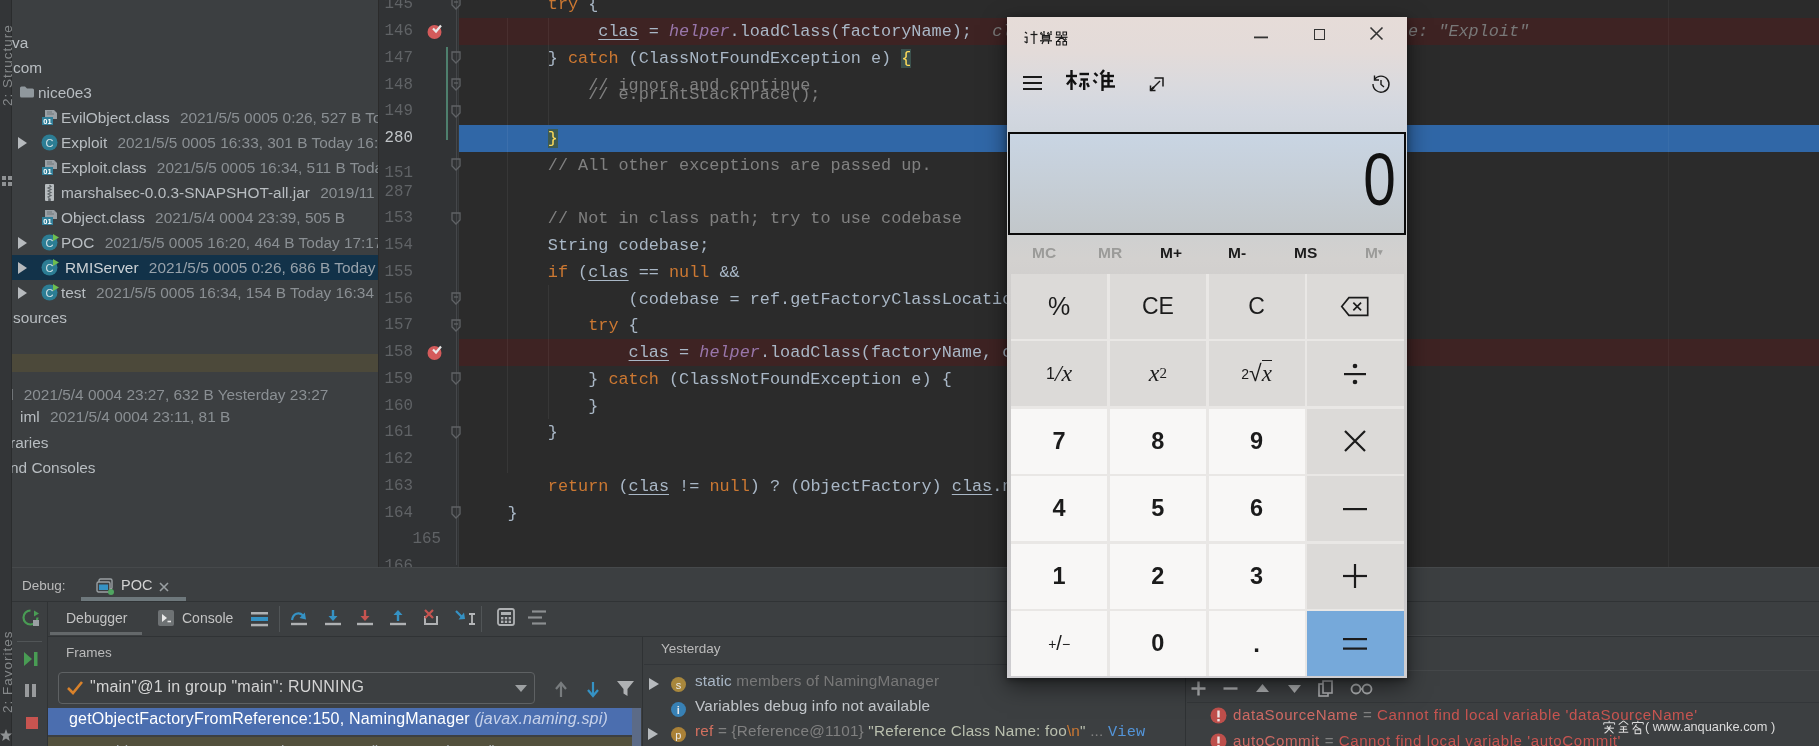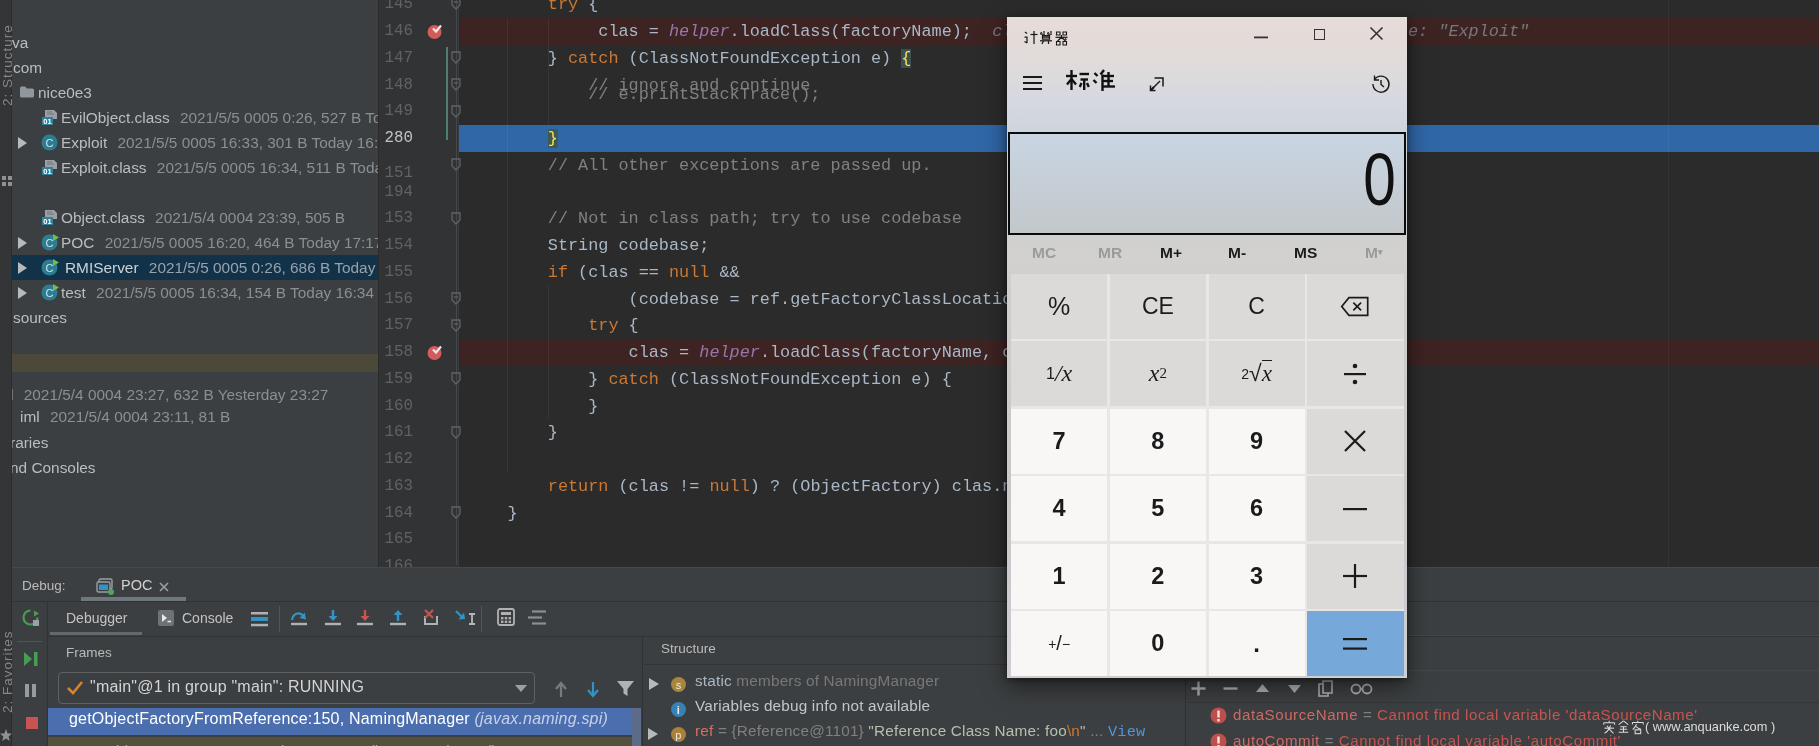--- a/index.html
+++ b/index.html
@@ -17,21 +17,21 @@
 .tri{position:absolute;width:0;height:0;border-left:9px solid #b6babd;border-top:6px solid transparent;border-bottom:6px solid transparent;}
 
 #gutter{left:379px;top:0;width:80px;height:567px;background:#313335;}
 #editor{left:459px;top:0;width:1360px;height:567px;background:#2b2b2b;}
 .lnum{position:absolute;left:379px;width:34px;height:27px;line-height:27px;text-align:right;color:#606366;font-family:"Liberation Mono",monospace;font-size:15.8px;}
 .cline{position:absolute;left:467px;height:27px;line-height:27px;font-family:"Liberation Mono",monospace;font-size:16.84px;letter-spacing:0;color:#a9b7c6;white-space:pre;}
 .kw{color:#cc7832;}
 .cm{color:#808080;}
 .hint{color:#787878;font-style:italic;}
 .hf{color:#9876aa;font-style:italic;}
-.un{text-underline-offset:3px;}
+.un{text-decoration:underline;text-underline-offset:3px;}
 .fold{position:absolute;left:450px;width:12px;height:14px;}
 
 #debug{left:12px;top:567px;width:1807px;height:179px;background:#3c3f41;border-top:1px solid #2a2a2a;}
 .dtxt{position:absolute;color:#bbbbbb;font-size:13.5px;white-space:nowrap;}
 .row14{position:absolute;font-size:15.3px;letter-spacing:.2px;white-space:nowrap;color:#bdc2c7;}
 .sepv{position:absolute;width:1px;background:#323537;}
 .seph{position:absolute;height:1px;background:#323537;}
 
 #calc{left:1007px;top:17px;width:400px;height:661px;background:linear-gradient(180deg,#e6dcd8 0px,#e3dbd9 35px,#dadade 68px,#d2d7e0 96px,#ccd3da 128px,#cfd0d0 218px,#d3d1cf 242px,#d0cecd 273px,#cdcbca 360px,#c9c8c8 470px,#cbcacc 570px,#cfced1 661px);box-shadow:0 8px 22px rgba(0,0,0,.5),0 2px 6px rgba(0,0,0,.35);}
 #cdisp{position:absolute;left:1px;top:115px;width:398px;height:103px;border:2px solid #0b0b0b;background:linear-gradient(180deg,#c9d5e3 0%,#c6cfd8 45%,#c2c7ca 100%);}
@@ -64,34 +64,34 @@
 <div class="abs" style="left:445.5px;top:47px;width:2.5px;height:93px;background:#4e7f6d;"></div>
 <div class="abs" style="left:455.5px;top:0;width:1px;height:565px;background:#45474a;"></div>
 
 <div class="lnum" style="top:-8.65px;">145</div>
 <div class="lnum" style="top:18.1px;">146</div>
 <div class="lnum" style="top:44.85px;">147</div>
 <div class="lnum" style="top:71.6px;">148</div>
 <div class="lnum" style="top:98.35px;">149</div>
 <div class="lnum" style="top:125.1px;color:#c0c4c7;">280</div>
 <div class="lnum" style="top:160px;">151</div>
-<div class="lnum" style="top:178.6px;">194</div>
+<div class="lnum" style="top:178.6px;">287</div>
 <div class="lnum" style="top:205.35px;">153</div>
 <div class="lnum" style="top:232.1px;">154</div>
 <div class="lnum" style="top:258.85px;">155</div>
 <div class="lnum" style="top:285.6px;">156</div>
 <div class="lnum" style="top:312.35px;">157</div>
 <div class="lnum" style="top:339.1px;">158</div>
 <div class="lnum" style="top:365.85px;">159</div>
 <div class="lnum" style="top:392.6px;">160</div>
 <div class="lnum" style="top:419.35px;">161</div>
 <div class="lnum" style="top:446.1px;">162</div>
 <div class="lnum" style="top:472.85px;">163</div>
 <div class="lnum" style="top:499.6px;">164</div>
-<div class="lnum" style="top:526.35px;">165</div>
+<div class="lnum" style="top:526.35px;margin-left:28px;">165</div>
 <div class="lnum" style="top:553.1px;">166</div>
 
 <svg class="abs" style="left:427px;top:24px;" width="16" height="16">
       <circle cx="7.5" cy="8" r="7" fill="#d45b5b"></circle>
       <path d="M6 4.5 L9 7.5 L14 1.5" stroke="#e8e8e8" stroke-width="2.2" fill="none"></path>
     </svg>
 <svg class="abs" style="left:427px;top:345px;" width="16" height="16">
       <circle cx="7.5" cy="8" r="7" fill="#d45b5b"></circle>
       <path d="M6 4.5 L9 7.5 L14 1.5" stroke="#e8e8e8" stroke-width="2.2" fill="none"></path>
     </svg>
@@ -170,20 +170,25 @@
 <div class="trow" style="top:129.5px;"><span class="tri" style="left:6px;top:7px;"></span><svg class="abs" style="left:29px;top:4px;" width="17" height="17">
         <circle cx="8.5" cy="8.5" r="8" fill="#2c7d94"></circle>
         <text x="8.5" y="12.5" font-size="11" fill="#d6e2e6" text-anchor="middle" font-family="Liberation Sans">C</text>
       </svg><span style="margin-left:49px;">Exploit</span> <span class="dt">2021/5/5 0005 16:33, 301 B Today 16:59</span></div>
 <div class="trow" style="top:154.5px;"><svg class="abs" style="left:29px;top:4px;" width="18" height="17">
         <path d="M4 1 H13 L16 4 V10 H4 Z" fill="#9aa0a5"></path>
         <path d="M6 3 H11 M6 5 H13" stroke="#6f767b" stroke-width="1"></path>
         <rect x="1" y="8" width="11" height="8" fill="#32809a"></rect>
         <text x="6.5" y="14.5" font-size="7.5" font-weight="bold" fill="#fff" text-anchor="middle" font-family="Liberation Sans">01</text>
       </svg><span style="margin-left:49px;">Exploit.class</span> <span class="dt">2021/5/5 0005 16:34, 511 B Today</span></div>
+<div class="trow" style="top:179.5px;"><svg class="abs" style="left:31px;top:3px;" width="13" height="19">
+        <rect x="2" y="1" width="9" height="17" rx="1" fill="#b7bcbf"></rect>
+        <path d="M6.5 2 L8 3.5 L5 5 L8 6.5 L5 8 L8 9.5 L5 11 L8 12.5 L5 14 L6.5 15.5" stroke="#5d6366" stroke-width="1.1" fill="none"></path>
+        <rect x="5.2" y="15.5" width="2.6" height="2.5" fill="#5d6366"></rect>
+      </svg><span style="margin-left:49px;">marshalsec-0.0.3-SNAPSHOT-all.jar</span> <span class="dt">2019/11</span></div>
 <div class="trow" style="top:204.5px;"><svg class="abs" style="left:29px;top:4px;" width="18" height="17">
         <path d="M4 1 H13 L16 4 V10 H4 Z" fill="#9aa0a5"></path>
         <path d="M6 3 H11 M6 5 H13" stroke="#6f767b" stroke-width="1"></path>
         <rect x="1" y="8" width="11" height="8" fill="#32809a"></rect>
         <text x="6.5" y="14.5" font-size="7.5" font-weight="bold" fill="#fff" text-anchor="middle" font-family="Liberation Sans">01</text>
       </svg><span style="margin-left:49px;">Object.class</span> <span class="dt">2021/5/4 0004 23:39, 505 B</span></div>
 <div class="trow" style="top:229.5px;"><span class="tri" style="left:6px;top:7px;"></span><svg class="abs" style="left:29px;top:4px;" width="19" height="17">
         <circle cx="8.5" cy="8.5" r="8" fill="#2c7d94"></circle>
         <text x="8.5" y="12.5" font-size="11" fill="#d6e2e6" text-anchor="middle" font-family="Liberation Sans">C</text>
         <path d="M12 0 L18 3.5 L12 7 Z" fill="#6fbf50"></path>
@@ -322,21 +327,21 @@
     </svg>
 <div class="abs" style="left:48px;top:708px;width:584px;height:27px;background:#4b6eaf;overflow:hidden;">
       <div class="row14" style="left:21px;top:2px;color:#ffffff;font-size:16px;letter-spacing:.2px;">getObjectFactoryFromReference:150, NamingManager <i style="color:#c7d2ea;">(javax.naming.spi)</i></div>
     </div>
 <div class="abs" style="left:48px;top:737px;width:584px;height:9px;background:#53503c;overflow:hidden;">
       <div class="row14" style="left:34px;top:5px;color:#a8adb2;">getObjectInstance:330, NamingManager <i>(javax.naming.spi)</i></div>
     </div>
 <div class="abs" style="left:632px;top:708px;width:9px;height:38px;background:#5c6b87;"></div>
 <div class="sepv" style="left:642px;top:637px;height:109px;background:#2f3234;"></div>
 
-<div class="dtxt" style="left:661px;top:641px;">Structure</div>
+<div class="dtxt" style="left:661px;top:641px;">Yesterday</div>
 <div class="seph" style="left:644px;top:664px;width:541px;background:#333639;"></div>
 <div class="row14" style="left:643px;top:672px;"><span class="tri" style="left:6px;top:6px;border-left-width:10px;border-top-width:6.5px;border-bottom-width:6.5px;"></span><svg class="abs" style="left:27px;top:4px;" width="17" height="17">
         <circle cx="8.5" cy="8.5" r="7.5" fill="#a8873c"></circle>
         <text x="8.5" y="12.5" font-size="11" fill="#e8e8e8" text-anchor="middle" font-family="Liberation Sans">s</text>
       </svg><span style="margin-left:52px;color:#a9b7c6;">static</span> <span style="color:#787878;">members of NamingManager</span></div>
 <div class="row14" style="left:643px;top:697px;"><svg class="abs" style="left:27px;top:4px;" width="17" height="17">
         <circle cx="8.5" cy="8.5" r="7.5" fill="#3881b5"></circle>
         <text x="8.5" y="12.5" font-size="11" font-weight="bold" fill="#e8e8e8" text-anchor="middle" font-family="Liberation Sans">i</text>
       </svg><span style="margin-left:52px;color:#c2c6ca;">Variables debug info not available</span></div>
 <div class="row14" style="left:643px;top:722px;"><span class="tri" style="left:5px;top:6px;border-left-width:10px;border-top-width:6.5px;border-bottom-width:6.5px;"></span><svg class="abs" style="left:27px;top:4px;" width="17" height="17">

